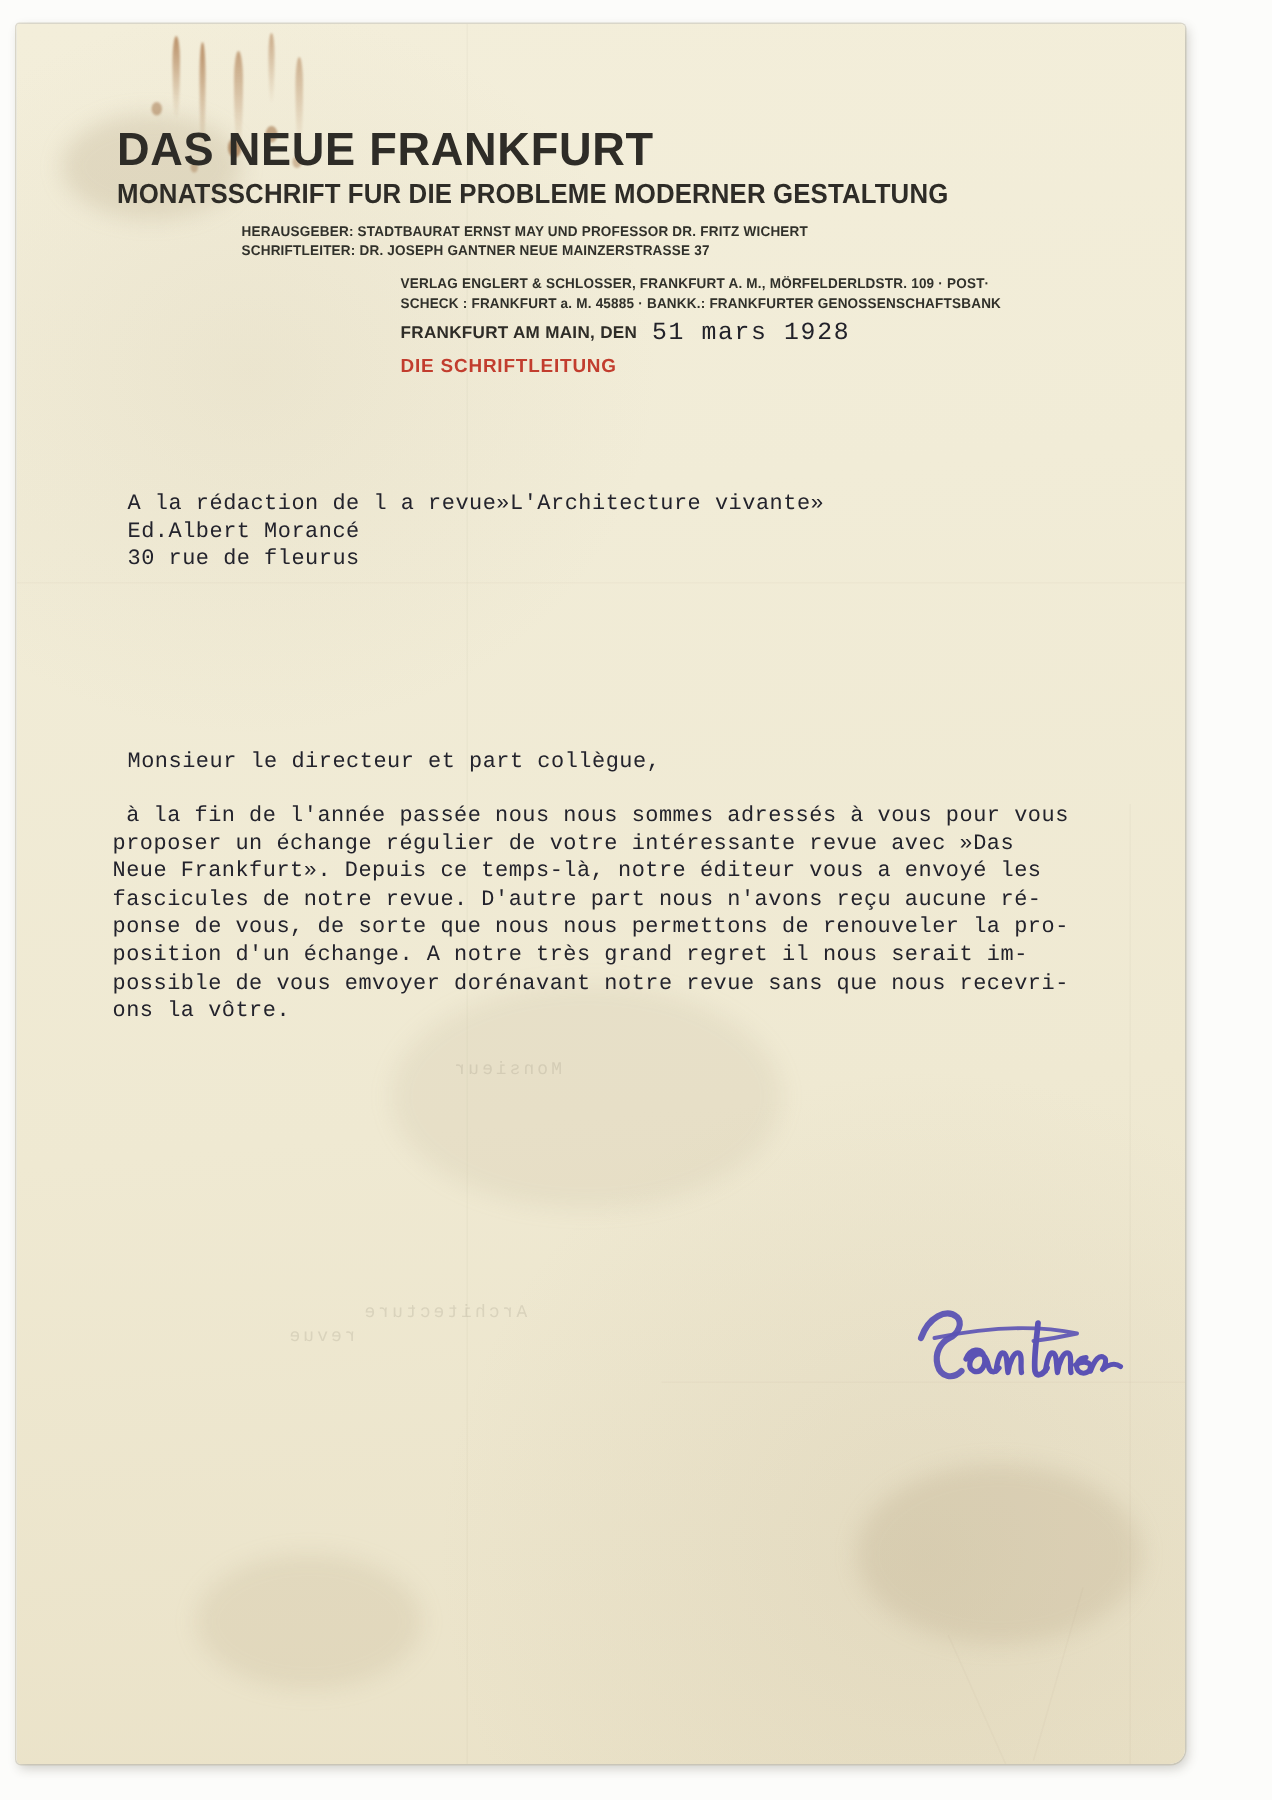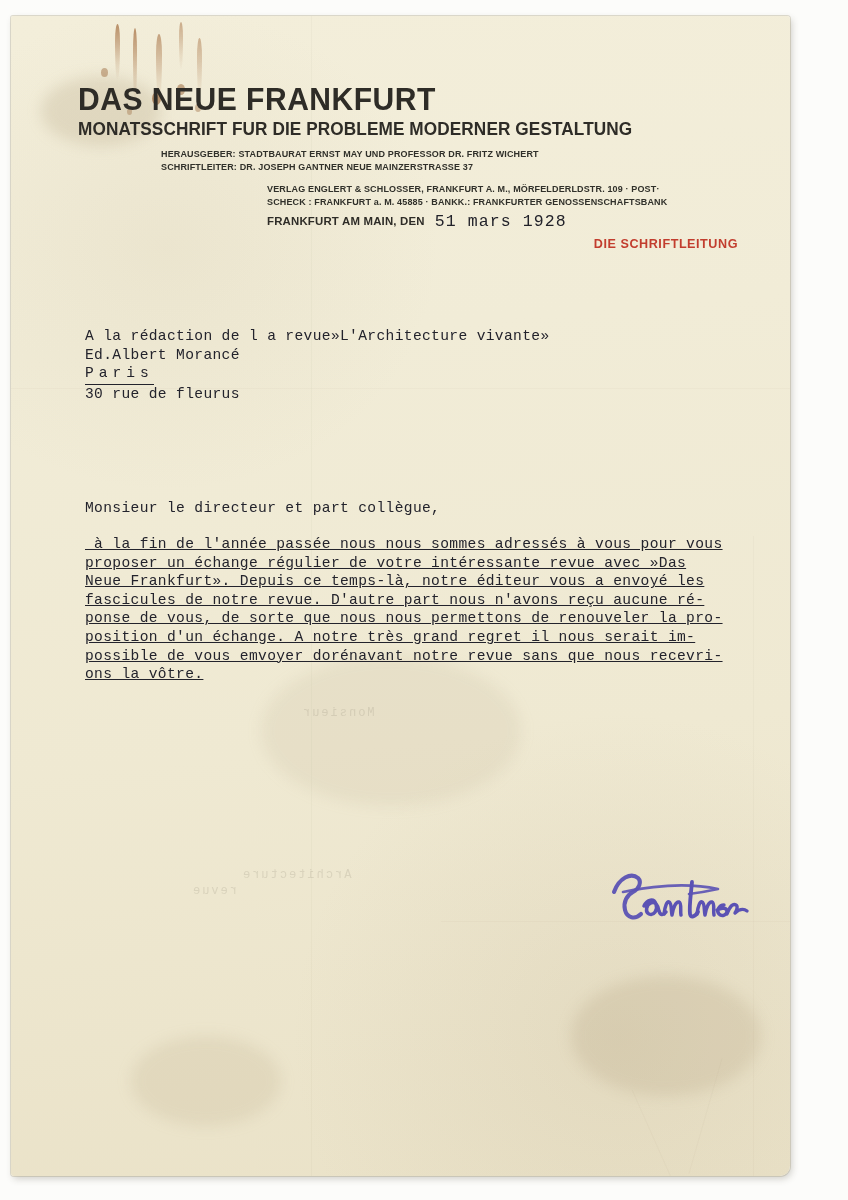--- a/index.html
+++ b/index.html
@@ -150,21 +150,20 @@
 
   #lh-schriftleitung {
     margin-left: 189px;
     margin-top: 7px;
     font-family: "Liberation Sans", sans-serif;
     font-weight: bold;
     font-size: 12.6px;
     letter-spacing: .55px;
     color: #c23d2e;
     white-space: nowrap;
-    text-align: right;
   }
 
   
   .tw {
     font-family: "Liberation Mono", monospace;
     color: #23232c;
     font-size: 14.6px;
     letter-spacing: .35px;
     white-space: pre;
   }
@@ -183,24 +182,23 @@
   }
 
   #salutation {
     position: absolute;
     left: 74px;
     top: 484px;
   }
 
   #body-paragraph {
     position: absolute;
-    left: 74px;
+    left: 64px;
     top: 519px;
     line-height: 18.6px;
-    text-decoration: underline;
   }
 
   #closing {
     position: absolute;
     left: 74px;
     top: 670px;
     line-height: 18.6px;
   }
 
   
@@ -267,21 +265,20 @@
         <span id="lh-place">FRANKFURT AM MAIN, DEN</span>
         <span id="lh-date">51 mars 1928</span>
       </div>
 
       <div id="lh-schriftleitung">DIE SCHRIFTLEITUNG</div>
     </div>
 
     <div id="addressee">
       <div class="tw">A la rédaction de l a revue»L'Architecture vivante»</div>
       <div class="tw">Ed.Albert Morancé</div>
-      <div class="tw"><span id="addr-city">Paris</span></div>
       <div class="tw">30 rue de fleurus</div>
     </div>
 
     <div id="salutation" class="tw">Monsieur le directeur et part collègue,</div>
 
     <div id="body-paragraph" class="tw"> à la fin de l'année passée nous nous sommes adressés à vous pour vous
 proposer un échange régulier de votre intéressante revue avec »Das
 Neue Frankfurt». Depuis ce temps-là, notre éditeur vous a envoyé les
 fascicules de notre revue. D'autre part nous n'avons reçu aucune ré-
 ponse de vous, de sorte que nous nous permettons de renouveler la pro-

